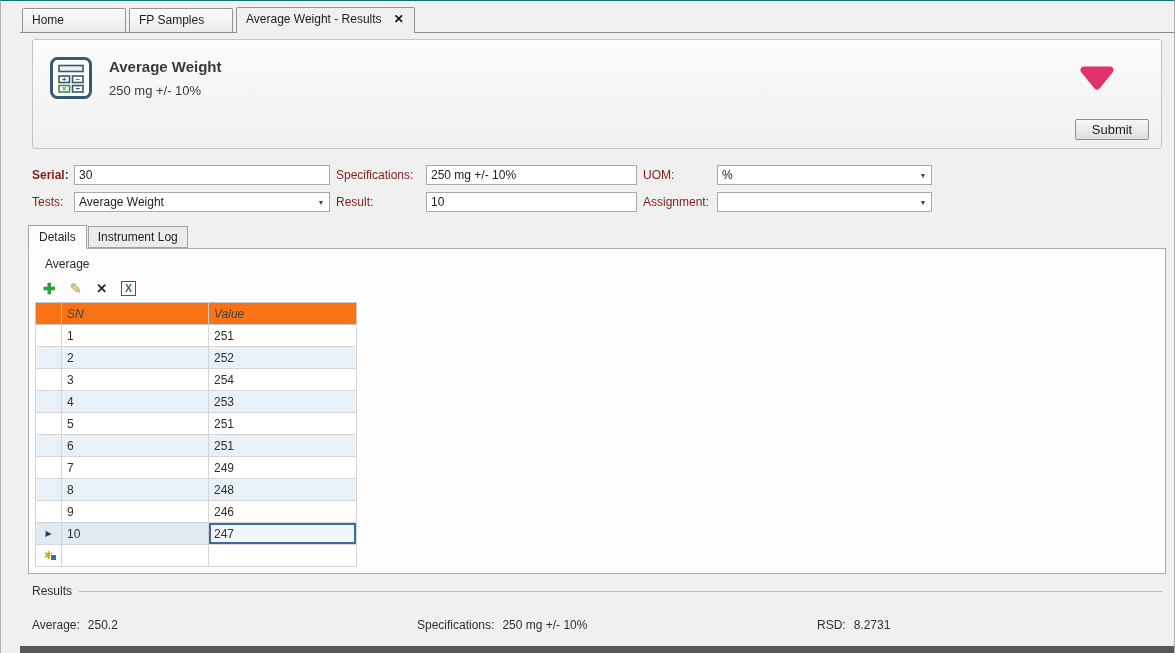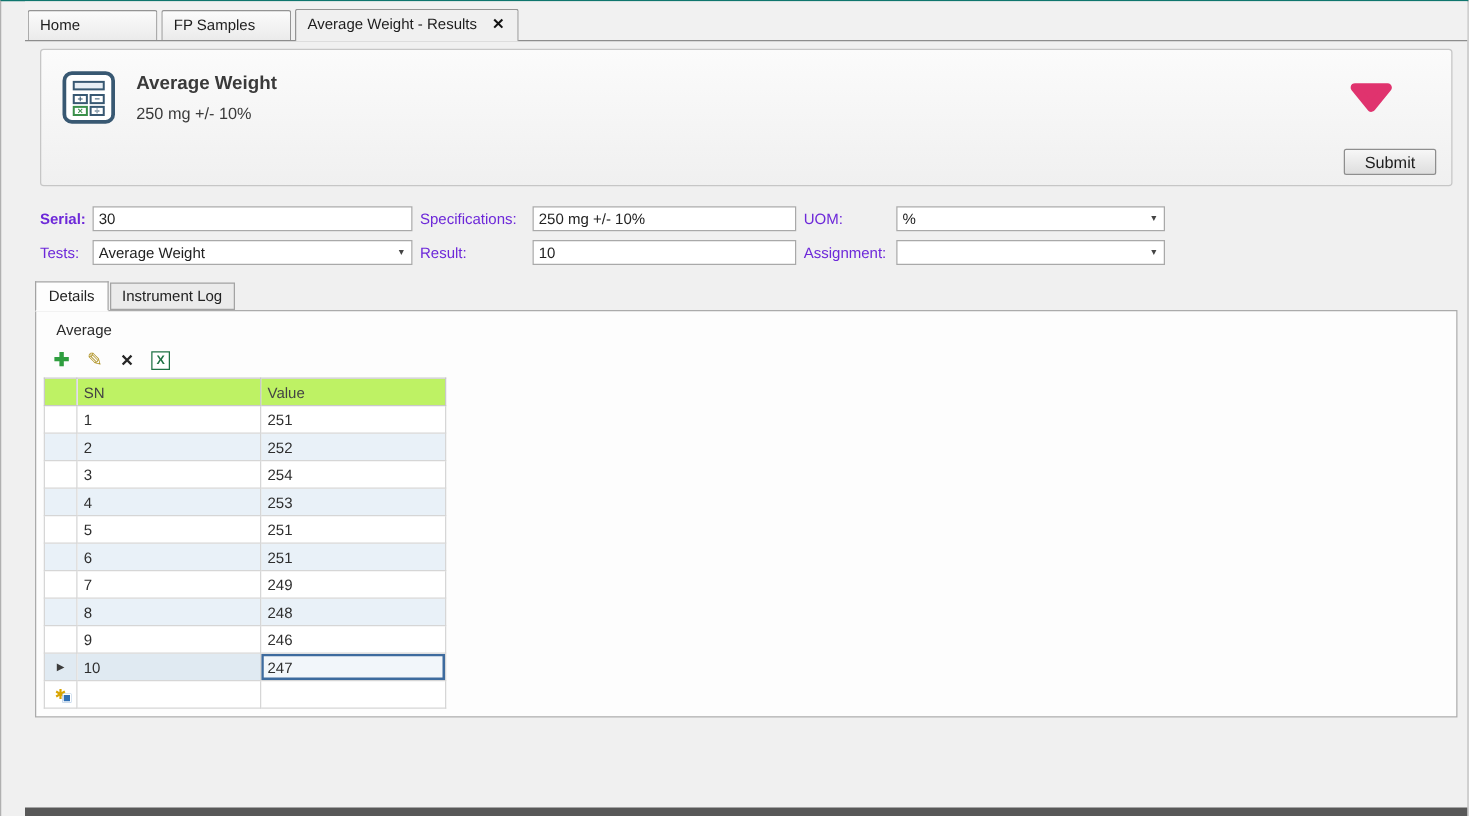--- a/index.html
+++ b/index.html
@@ -77,21 +77,21 @@
 
   
   .form-grid {
     display:grid;
     grid-template-columns:36px 256px 84px 211px 68px 215px;
     column-gap:6px; row-gap:7px;
     margin-top:16px;
     align-items:center;
     flex:0 0 auto;
   }
-  .flabel { color:#6d28d9; white-space:nowrap; }
+  .flabel { color:#7f1d1d; white-space:nowrap; }
   .flabel.strong { font-weight:bold; }
   .tb {
     width:100%; height:20px;
     border:1px solid #a9a9a9;
     background:#fff;
     font-family:"Liberation Sans",sans-serif; font-size:12px; color:#222;
     padding:1px 4px;
   }
   .combo {
     width:100%; height:20px;
@@ -134,21 +134,21 @@
 
   
   table.grid { border-collapse:collapse; table-layout:fixed; margin-left:6px; background:#fff; }
   .grid col.c-ind { width:26px; } .grid col.c-sn { width:147px; } .grid col.c-val { width:148px; }
   .grid th, .grid td {
     border:1px solid #d6d6d6;
     height:22px; padding:0 5px;
     font-size:12px; font-weight:normal; text-align:left;
     color:#2e2e2e; overflow:hidden; white-space:nowrap;
   }
-  .grid thead th { background:#bef264; border-color:#c9c9c9; color:#444; }
+  .grid thead th { background:#f97316; border-color:#c9c9c9; color:#444;font-style:italic; }
   #grid-rows tr:nth-child(even) td { background:var(--grid-alt-row,#e9f1f8); }
   #grid-rows tr.selected td { background:#e0eaf2; }
   .grid td.focused-cell {
     box-shadow:inset 0 0 0 2px var(--focused-cell-border,#3e6b9e);
     background:#f2f6fa !important;
   }
   .grid td.col-ind, .grid th.col-ind { text-align:center; padding:0; font-size:8px; color:#3c3c3c; }
   .newrow-icon { position:relative; font-size:11px; color:#d9a400; font-style:normal; }
   .newrow-icon::after {
     content:""; position:absolute; width:5px; height:5px;
@@ -317,17 +317,28 @@
         <tbody>
           <tr>
             <td class="col-ind"><span class="newrow-icon">✱</span></td>
             <td></td>
             <td></td>
           </tr>
         </tbody>
       </table>
     </div>
 
+    <div class="results">
+      <div class="results-legend">
+        <span>Results</span>
+        <div class="line"></div>
+      </div>
+      <div class="results-values">
+        <span class="res-item res-avg"><span class="lab">Average:</span><span>250.2</span></span>
+        <span class="res-item res-spec"><span class="lab">Specifications:</span><span>250 mg +/- 10%</span></span>
+        <span class="res-item res-rsd"><span class="lab">RSD:</span><span>8.2731</span></span>
+      </div>
+    </div>
 
   </div>
 
   <div class="bottom-strip"></div>
 </div>
 
 </body></html>

